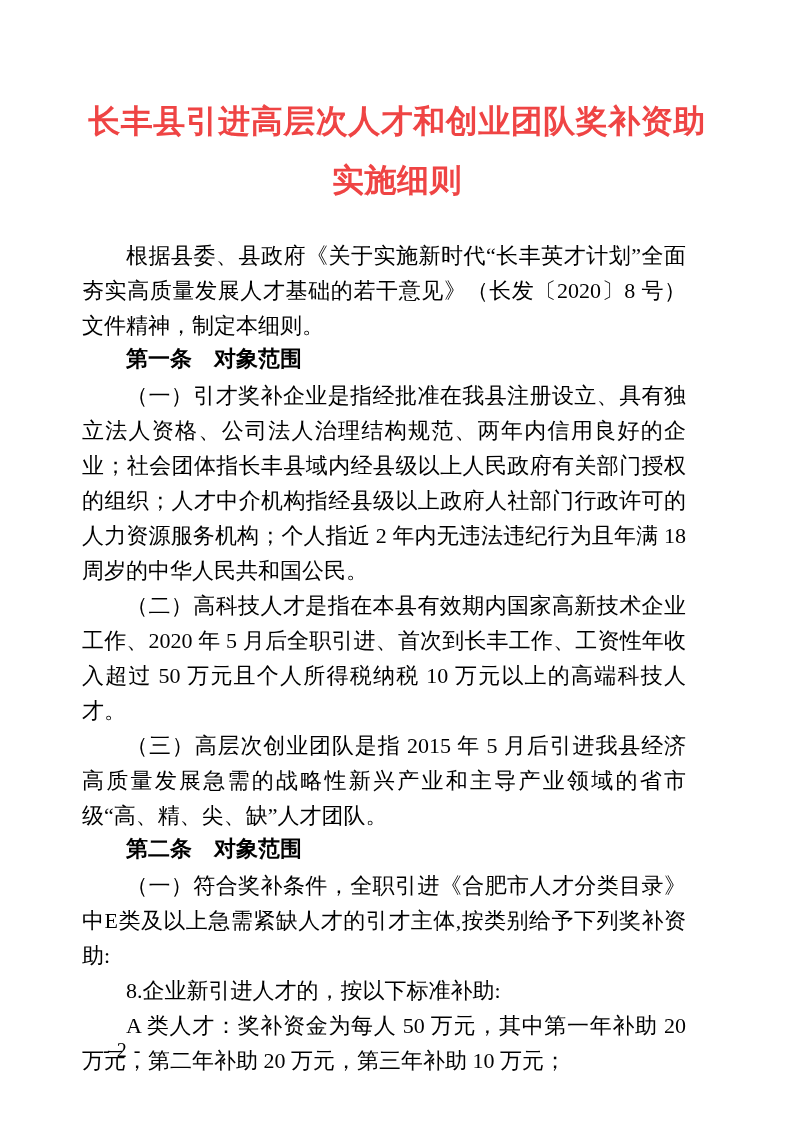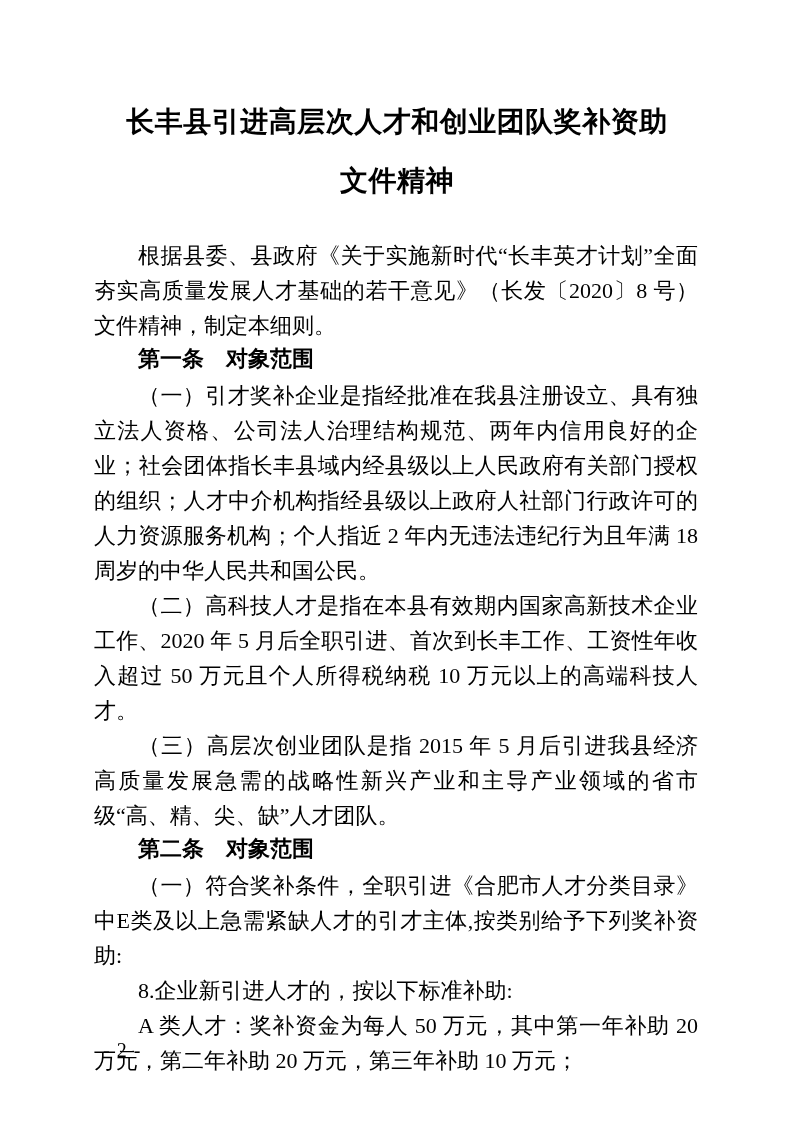--- a/index.html
+++ b/index.html
@@ -16,33 +16,33 @@
     overflow: hidden;
     font-family: "Liberation Serif", "DejaVu Serif", serif;
   }
   .doc-title {
     position: absolute;
     top: 92px;
     left: 0;
     right: 0;
     margin: 0;
     text-align: center;
-    font-size: 28px;
+    font-size: 32px;
     line-height: 59px;
     font-weight: 700;
     letter-spacing: 0.5px;
-    color: #000000;
+    color: #ef4444;
   }
   .doc-title .title-line {
     display: block;
   }
   .doc-body {
     position: absolute;
     top: 238px;
-    left: 94px;
+    left: 82px;
     width: 604px;
     font-size: 22px;
     line-height: 35px;
     text-align: justify;
     text-justify: inter-ideograph;
     word-break: break-all;
   }
   .para {
     margin: 0;
     padding: 0;
@@ -63,21 +63,21 @@
     color: #000000;
   }
 </style>
 </head>
 <body>
 
 <div class="page">
 
   <h1 class="doc-title">
     <span class="title-line">长丰县引进高层次人才和创业团队奖补资助</span>
-    <span class="title-line">文件精神</span>
+    <span class="title-line">实施细则</span>
   </h1>
 
   <div class="doc-body">
     <p class="para">根据县委、县政府《关于实施新时代“长丰英才计划”全面夯实高质量发展人才基础的若干意见》（长发〔2020〕8 号）文件精神，制定本细则。</p>
     <p class="para heading">第一条　对象范围</p>
     <p class="para">（一）引才奖补企业是指经批准在我县注册设立、具有独立法人资格、公司法人治理结构规范、两年内信用良好的企业；社会团体指长丰县域内经县级以上人民政府有关部门授权的组织；人才中介机构指经县级以上政府人社部门行政许可的人力资源服务机构；个人指近 2 年内无违法违纪行为且年满 18 周岁的中华人民共和国公民。</p>
     <p class="para">（二）高科技人才是指在本县有效期内国家高新技术企业工作、2020 年 5 月后全职引进、首次到长丰工作、工资性年收入超过 50 万元且个人所得税纳税 10 万元以上的高端科技人才。</p>
     <p class="para">（三）高层次创业团队是指 2015 年 5 月后引进我县经济高质量发展急需的战略性新兴产业和主导产业领域的省市级“高、精、尖、缺”人才团队。</p>
     <p class="para heading">第二条　对象范围</p>
     <p class="para">（一）符合奖补条件，全职引进《合肥市人才分类目录》中E类及以上急需紧缺人才的引才主体,按类别给予下列奖补资助:</p>

